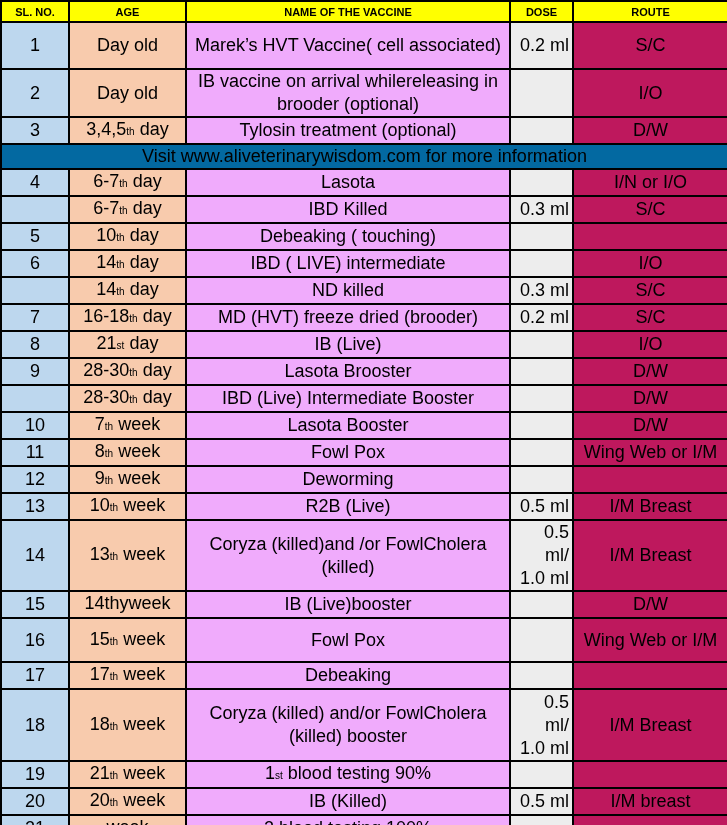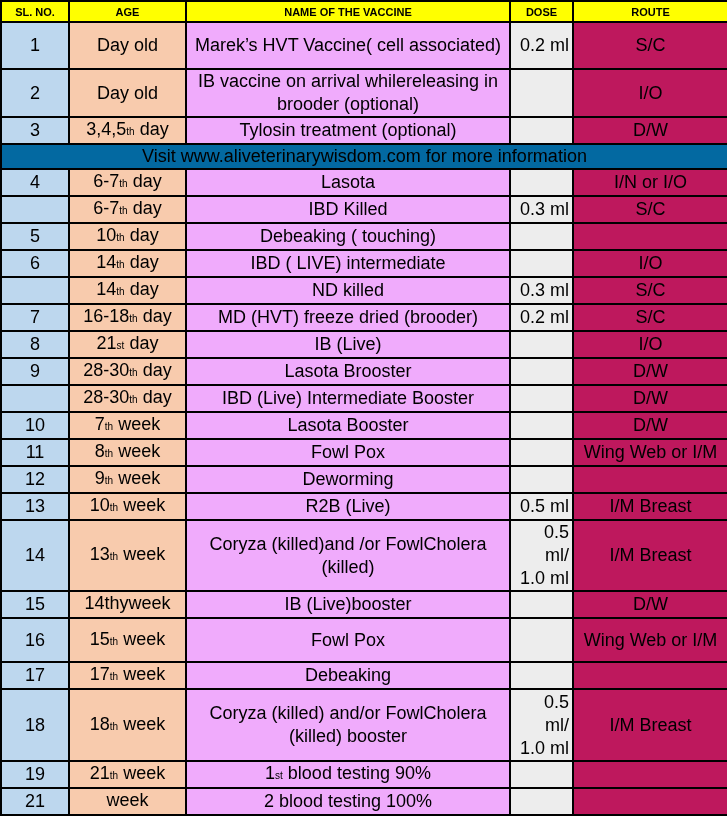--- a/index.html
+++ b/index.html
@@ -213,20 +213,27 @@
       <td class="route">I/M Breast</td>
     </tr>
     <tr style="height:24px">
       <td class="sl">19</td>
       <td class="age"><span>21</span><span class="ord">th</span><span> week</span></td>
       <td class="name"><span>1</span><span class="ord">st</span><span> blood testing 90%</span></td>
       <td class="dose"></td>
       <td class="route"></td>
     </tr>
     <tr style="height:24px">
+      <td class="sl">20</td>
+      <td class="age"><span>20</span><span class="ord">th</span><span> week</span></td>
+      <td class="name">IB (Killed)</td>
+      <td class="dose">0.5 ml</td>
+      <td class="route">I/M breast</td>
+    </tr>
+    <tr style="height:24px">
       <td class="sl">21</td>
       <td class="age"><span class="ord"></span><span> week</span></td>
       <td class="name"><span>2</span><span> blood testing 100%</span></td>
       <td class="dose"></td>
       <td class="route"></td>
     </tr>
 
   </tbody>
 </table>
 

